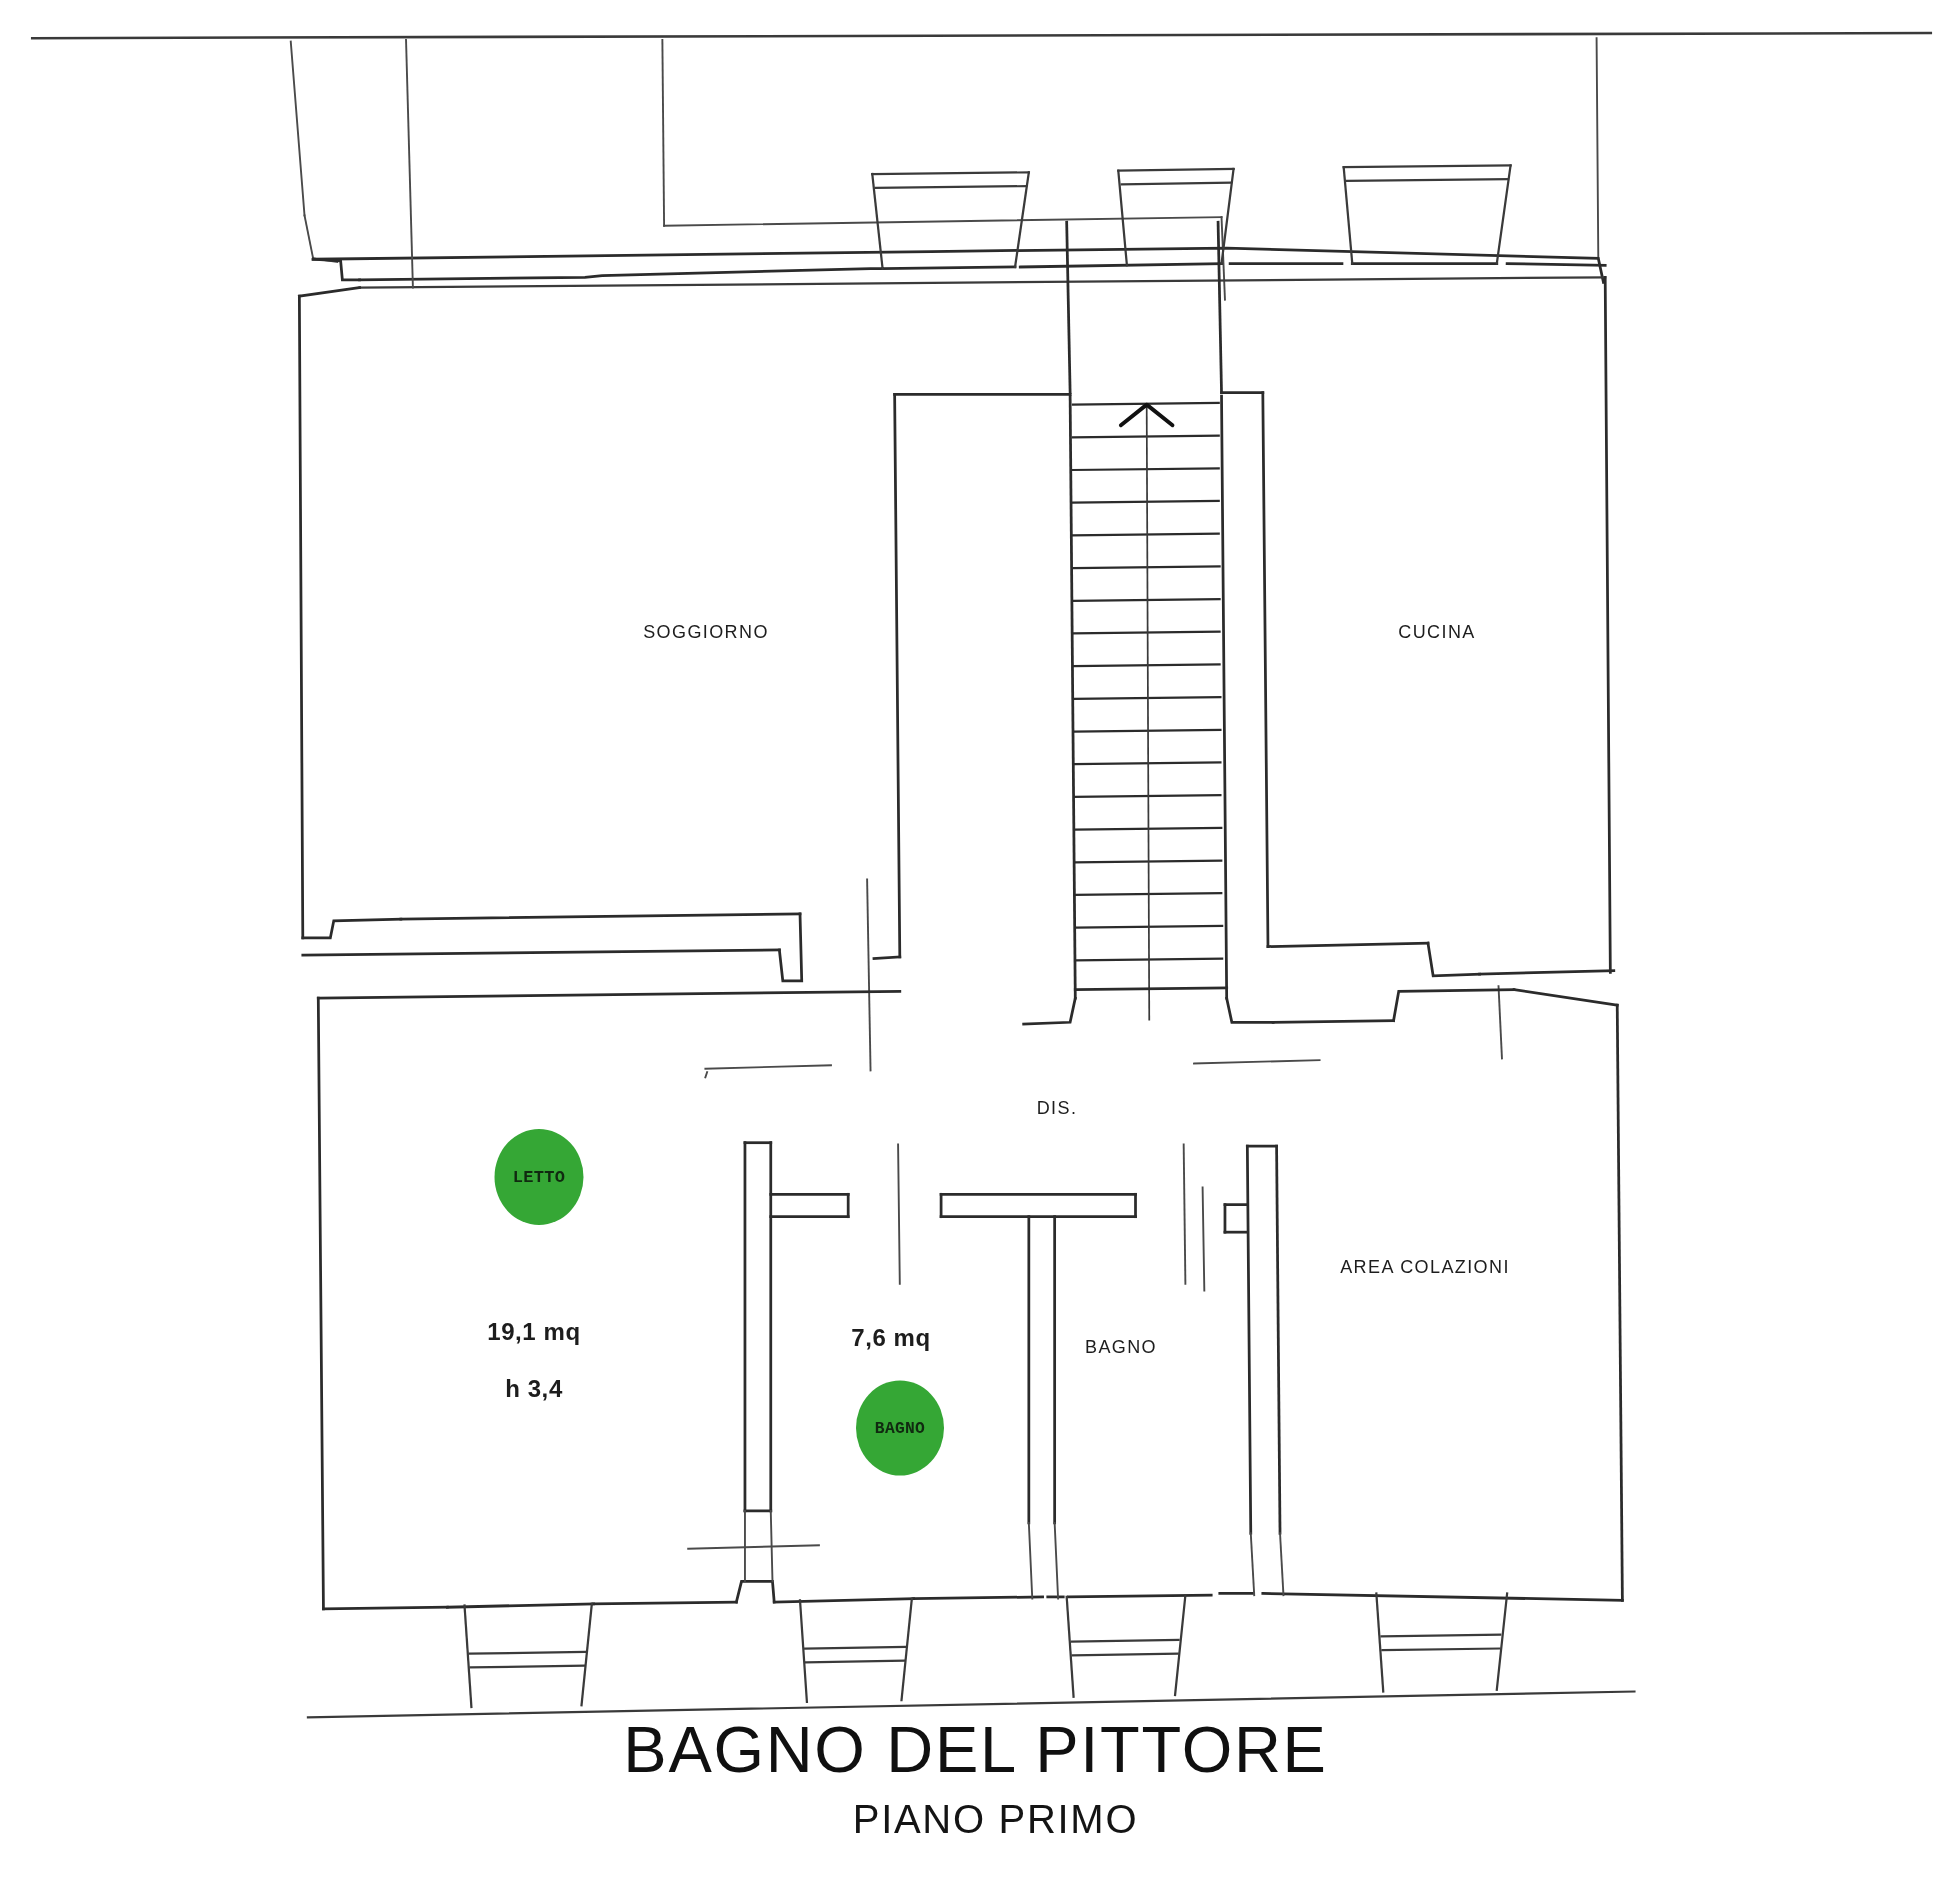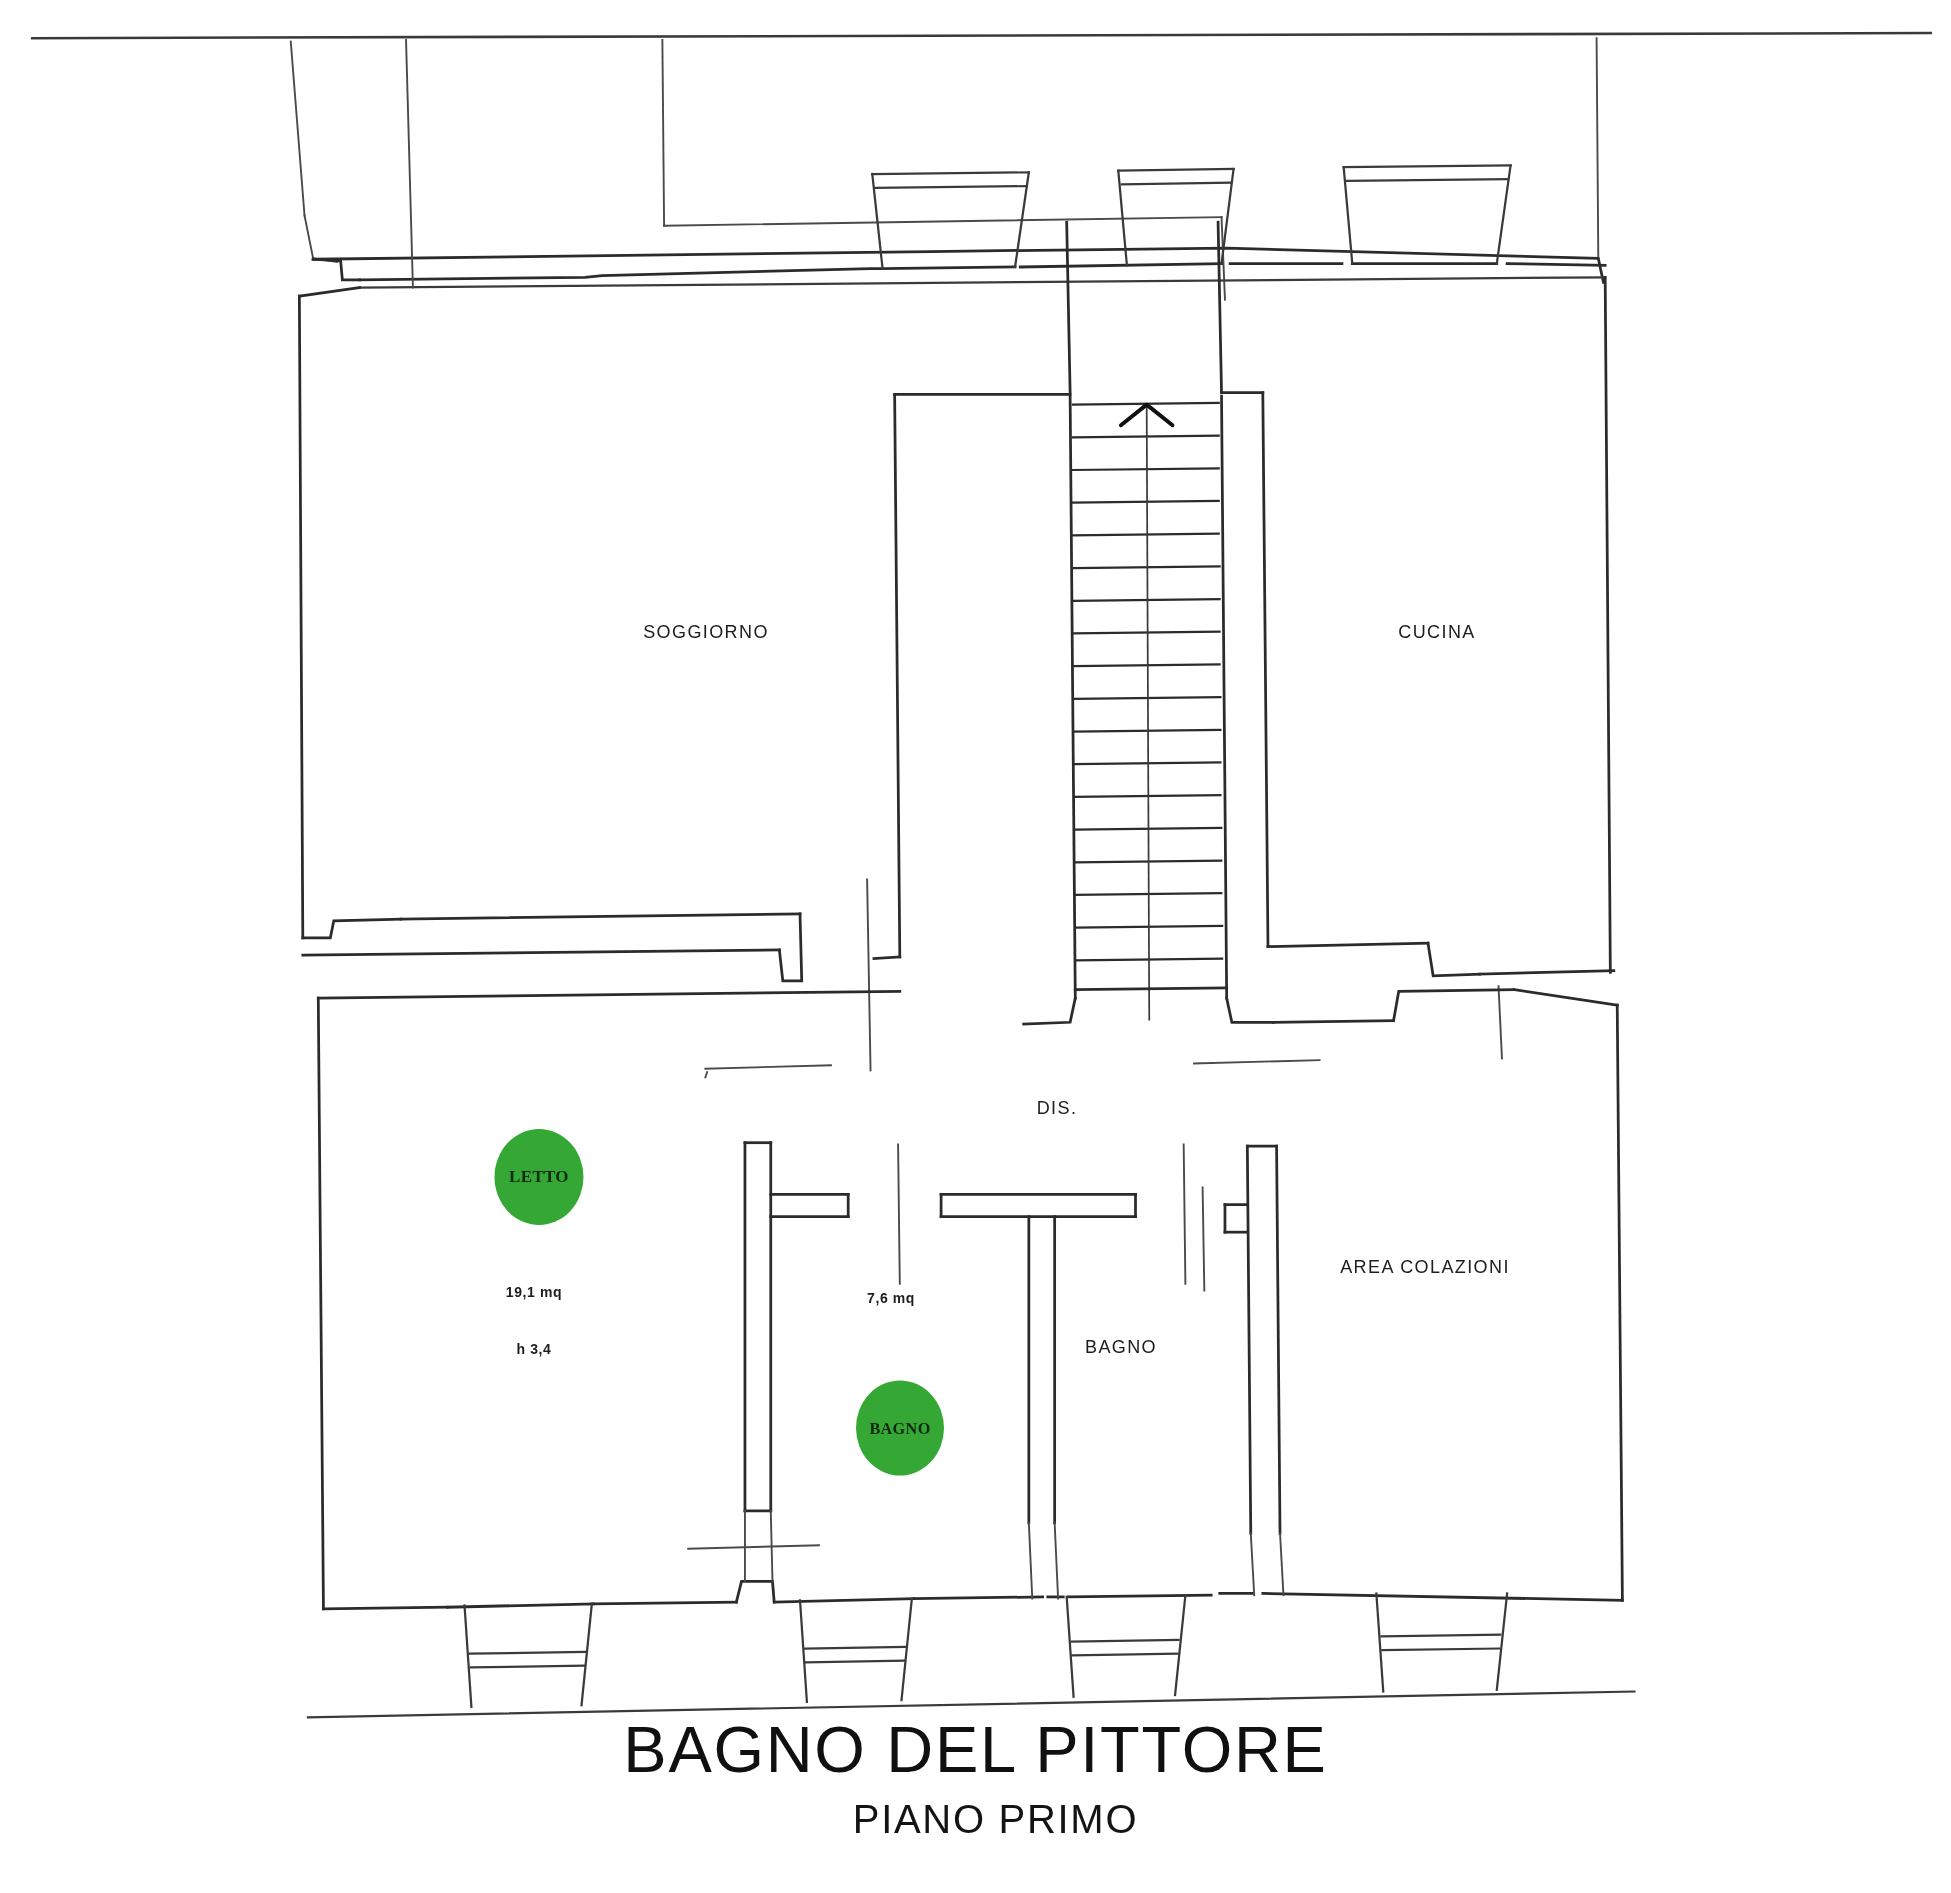--- a/index.html
+++ b/index.html
@@ -43,36 +43,37 @@
     font-size: 18px;
     letter-spacing: 1.4px;
     color: #1d1d1d;
     white-space: nowrap;
     transform: translate(-50%, -50%);
     font-weight: 400;
   }
   .metric-label {
     position: absolute;
     font-family: "Liberation Sans", sans-serif;
-    font-size: 14px;
+    font-size: 24px;
     letter-spacing: 0.6px;
     color: #1d1d1d;
     white-space: nowrap;
     transform: translate(-50%, -50%);
     font-weight: 600;
+    margin-top: 40px;
   }
   .marker {
     position: absolute;
     border-radius: 50%;
     display: flex;
     align-items: center;
     justify-content: center;
     transform: translate(-50%, -50%);
     color: #102a10;
-    font-family: Liberation Serif, serif;
+    font-family: Liberation Mono, monospace;
     font-weight: 700;
     letter-spacing: 0.3px;
     white-space: nowrap;
   }
   #marker-letto { width: 89px; height: 96px; font-size: 17px; }
   #marker-bagno { width: 88px; height: 95px; font-size: 16.3px; }
 
   #title-block {
     position: absolute;
     left: 0;

